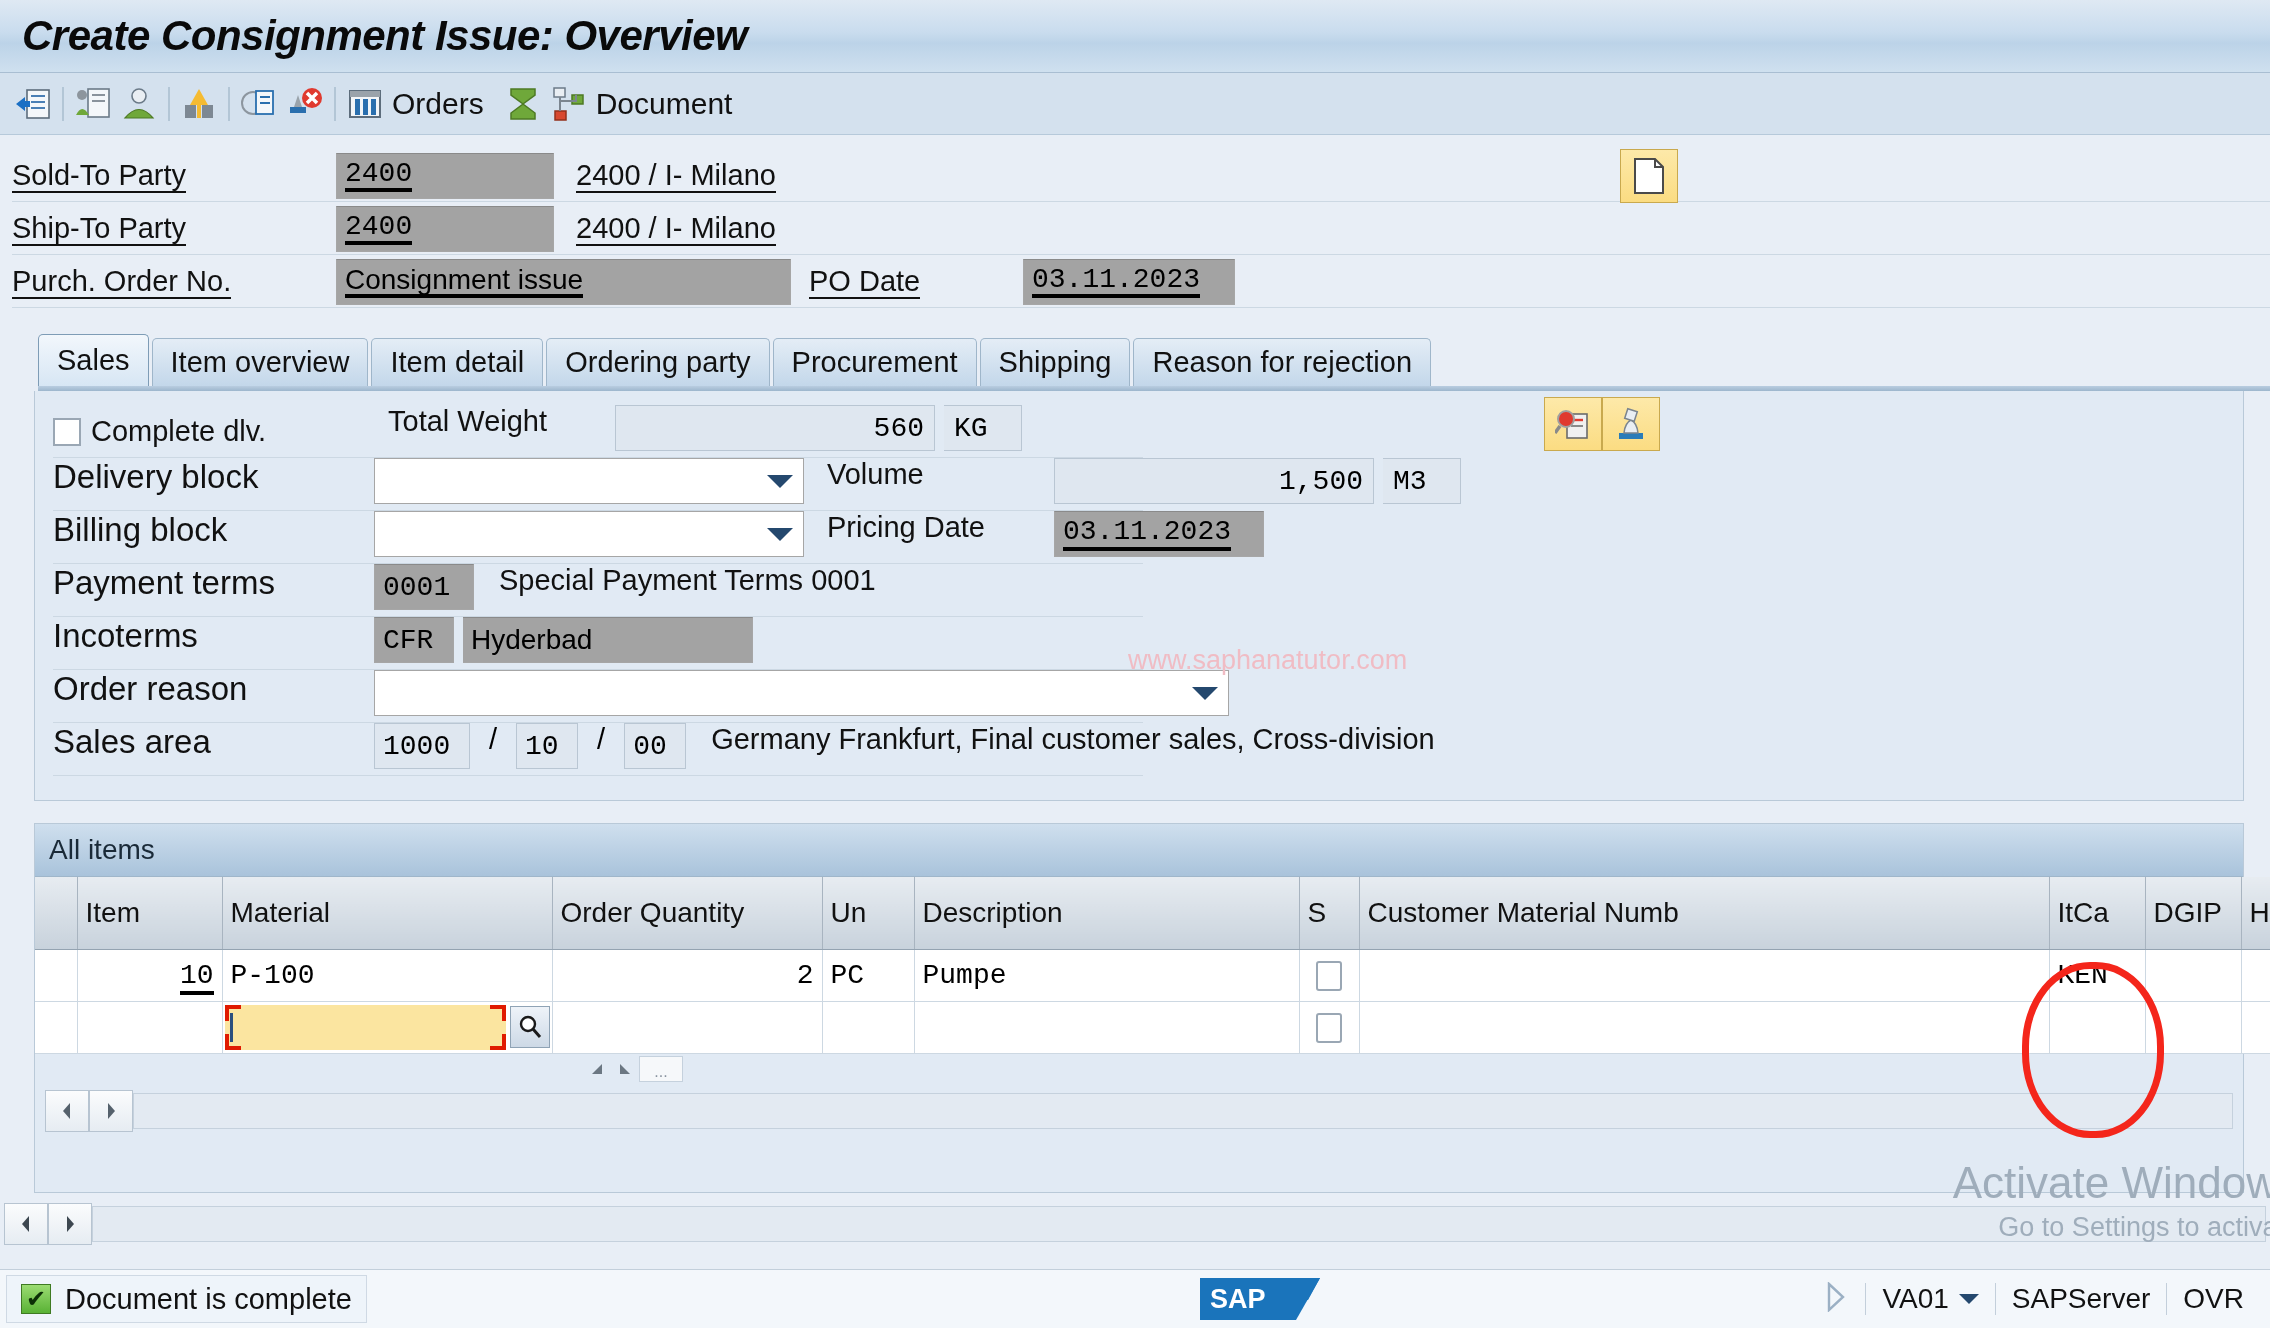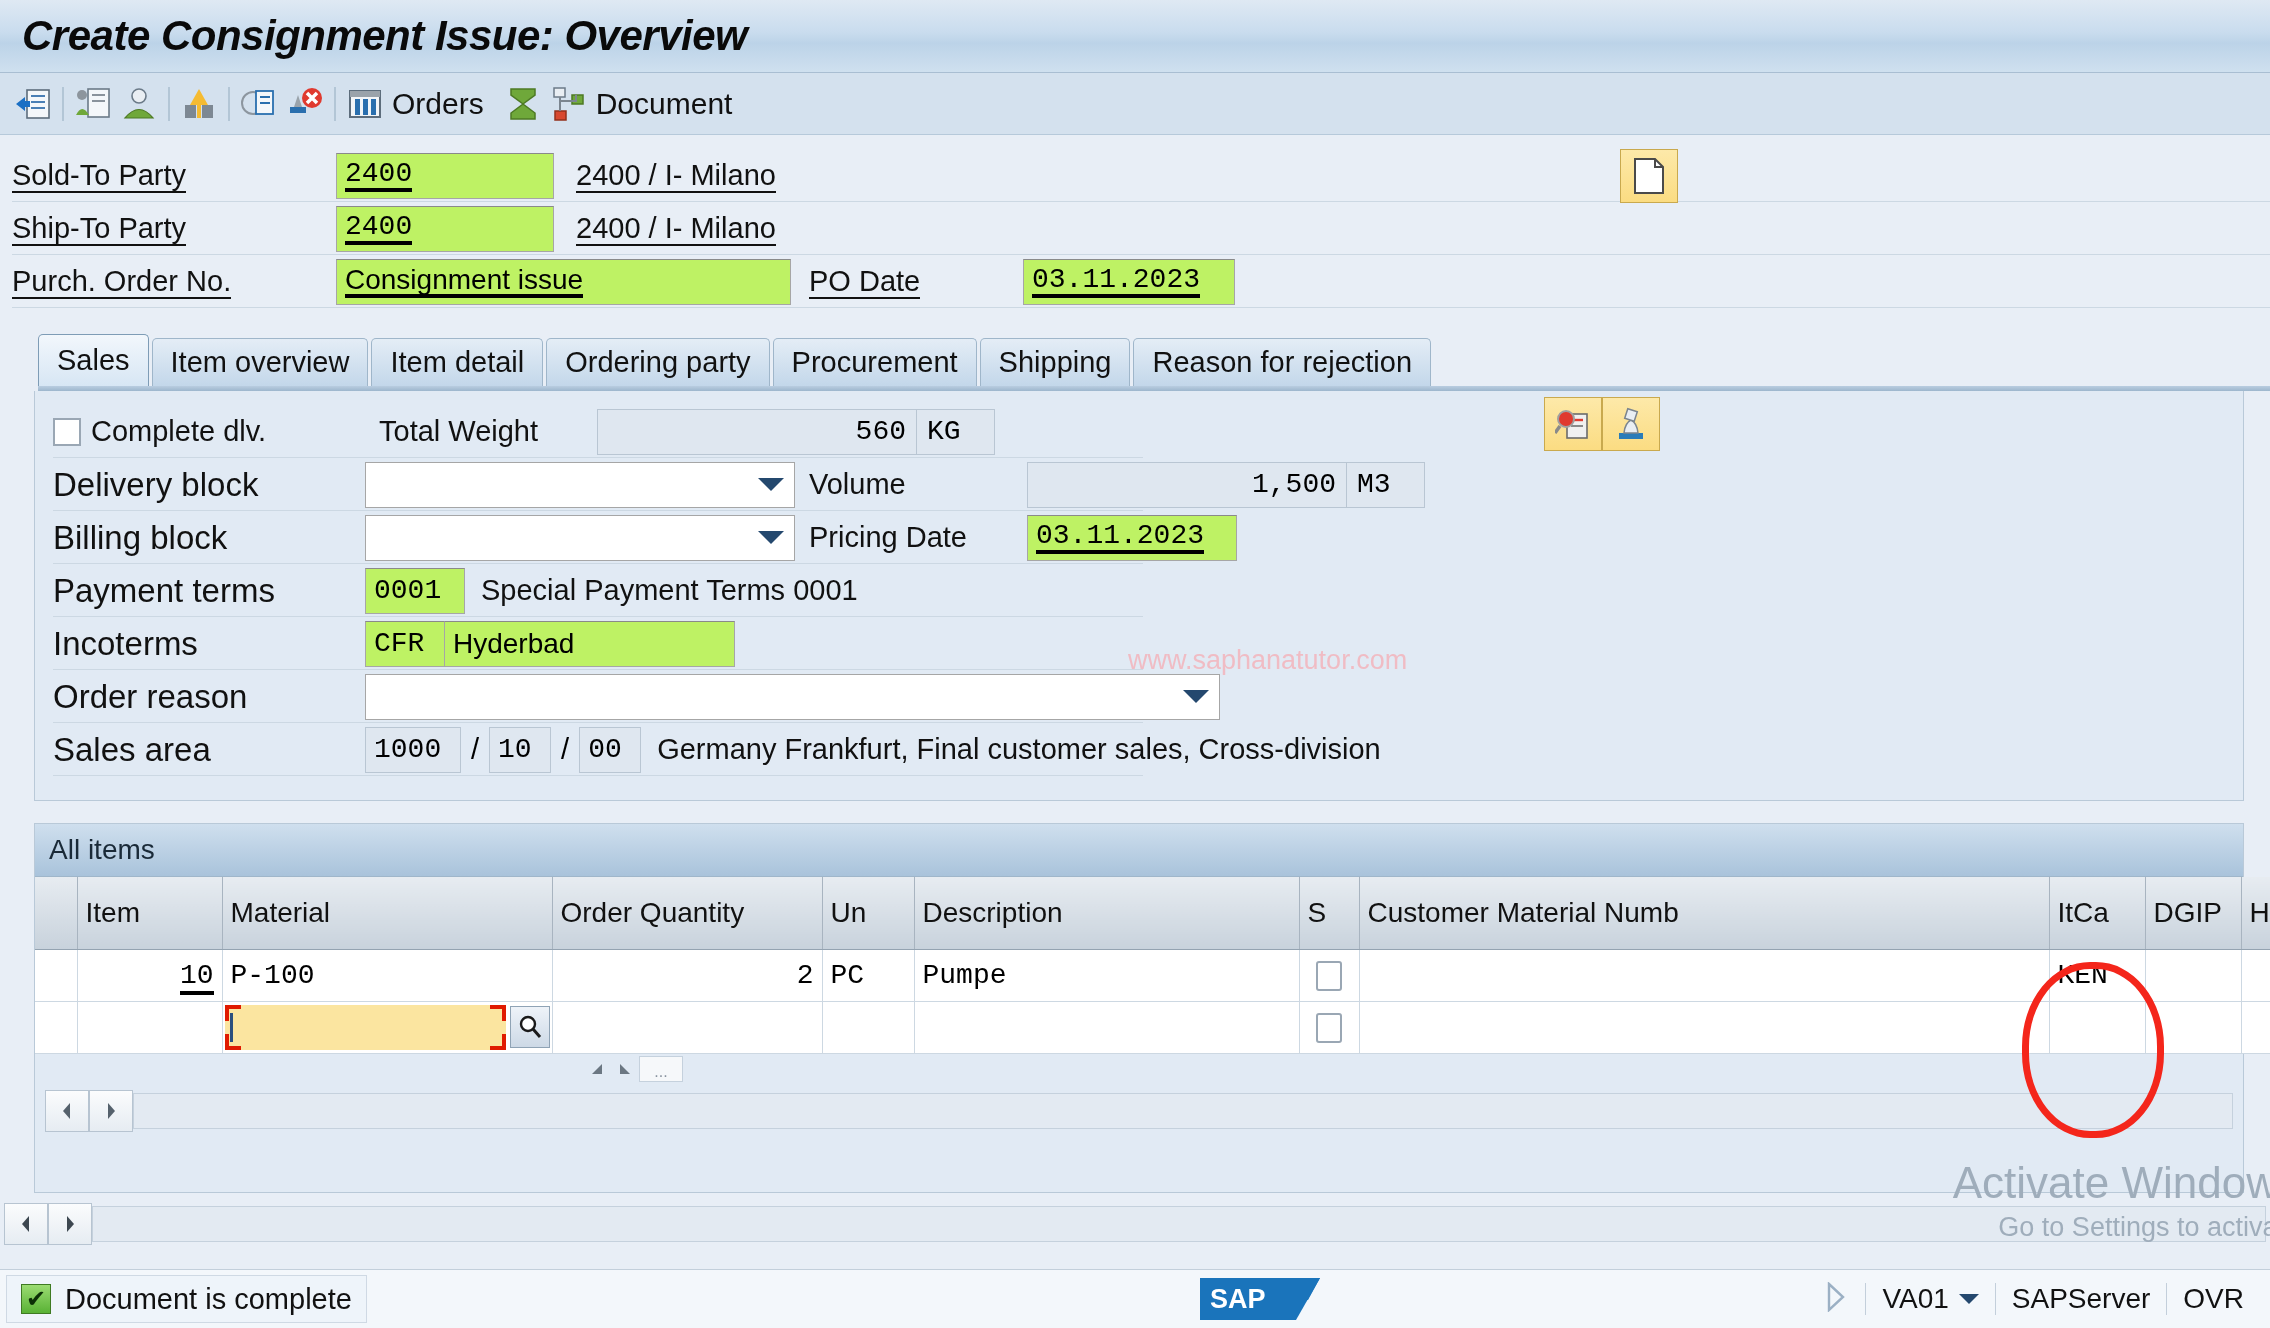--- a/index.html
+++ b/index.html
@@ -41,21 +41,21 @@
   }
   .hrow{display:flex;align-items:center;height:53px;position:relative;}
   .hlabel{
     width:336px;padding-left:12px;box-sizing:border-box;
     font-size:29px;color:#111;
   }
   .hlabel span{border-bottom:2px solid #111;}
   .hsep{position:absolute;left:12px;right:0;bottom:0;height:1px;background:#ccd8e3;}
 
   .inp{
-    background:#bef264;border:1px solid #a6a6a6;border-top-color:#8a8a8a;
+    background:#a3a3a3;border:1px solid #a6a6a6;border-top-color:#8a8a8a;
     height:46px;box-sizing:border-box;
     font-family:"Liberation Mono", monospace;font-size:28px;
     display:flex;align-items:center;padding:0 8px;color:#000;
   }
   .inp .und{border-bottom:4px solid #000;line-height:1.05;}
   .inp.sans{font-family:"Liberation Sans",sans-serif;}
   .inp.ro{background:#dfe7f0;border:1px solid #b9c6d3;}
   .desc{font-size:29px;color:#111;margin-left:22px;}
   .desc span{border-bottom:2px solid #111;}
 
@@ -80,21 +80,21 @@
     height:52px;font-weight:normal;
     border-color:#7e9cb6;
   }
   .tabline{height:5px;background:linear-gradient(to bottom,#b9cde0,#9db6cd);margin-left:38px;}
 
   
   .panel{
     margin:0 26px 0 34px;background:#e1eaf4;border:1px solid #b9c9d8;border-top:none;
     padding:14px 0 0 0;box-sizing:border-box;
   }
-  .frow{display:flex;align-items:center;height:53px;position:relative;}
+  .frow{display:flex;height:53px;position:relative;gap:9px;}
   .flabel{width:330px;padding-left:18px;box-sizing:border-box;font-size:33px;color:#111;}
   .fsep{position:absolute;left:18px;width:1090px;bottom:0;height:1px;background:#ccd8e3;}
   .chk{
     width:28px;height:28px;background:#fff;border:2px solid #9aa7b4;
     margin-left:18px;margin-right:10px;cursor:pointer;box-sizing:border-box;
   }
   .ddl{
     width:430px;height:46px;background:#fff;border:1px solid #a6a6a6;
     display:flex;align-items:center;justify-content:flex-end;padding-right:10px;
     box-sizing:border-box;cursor:pointer;

